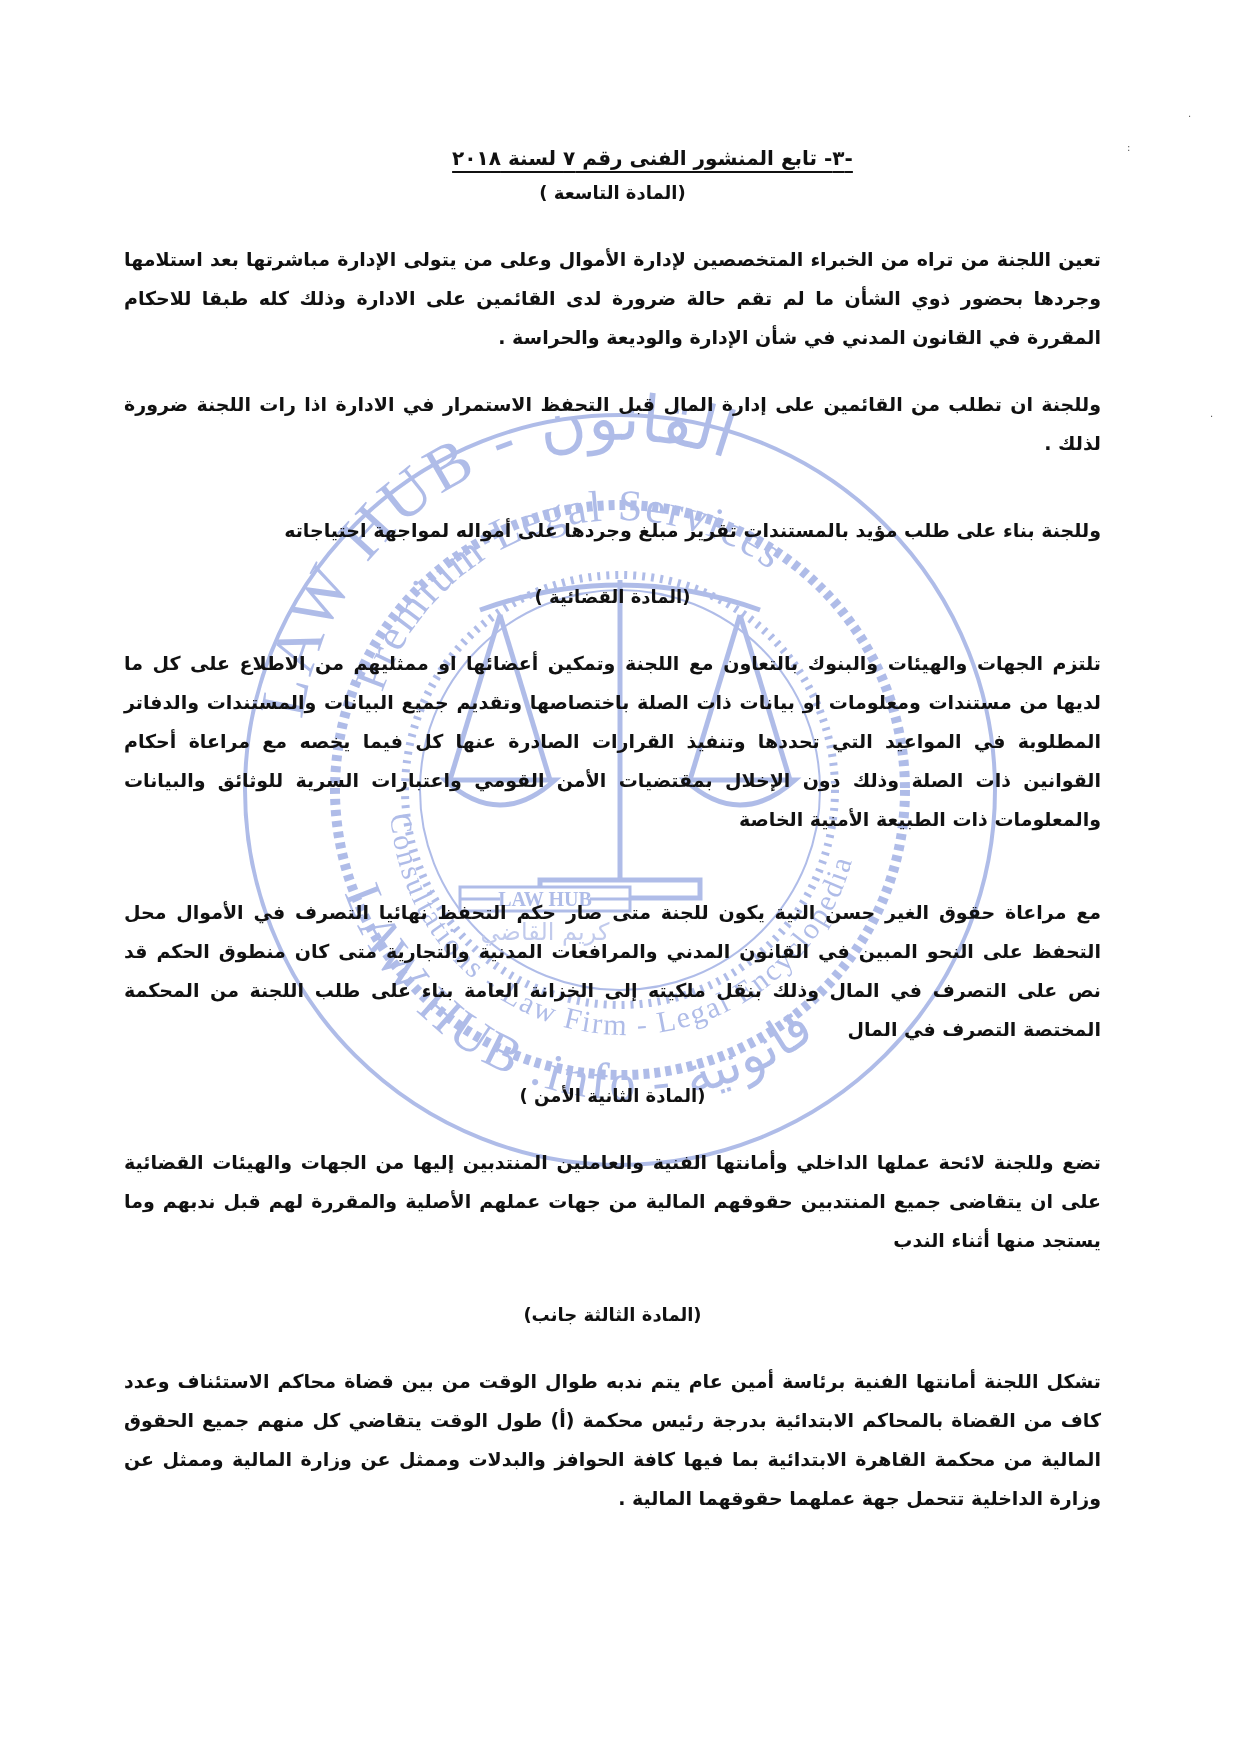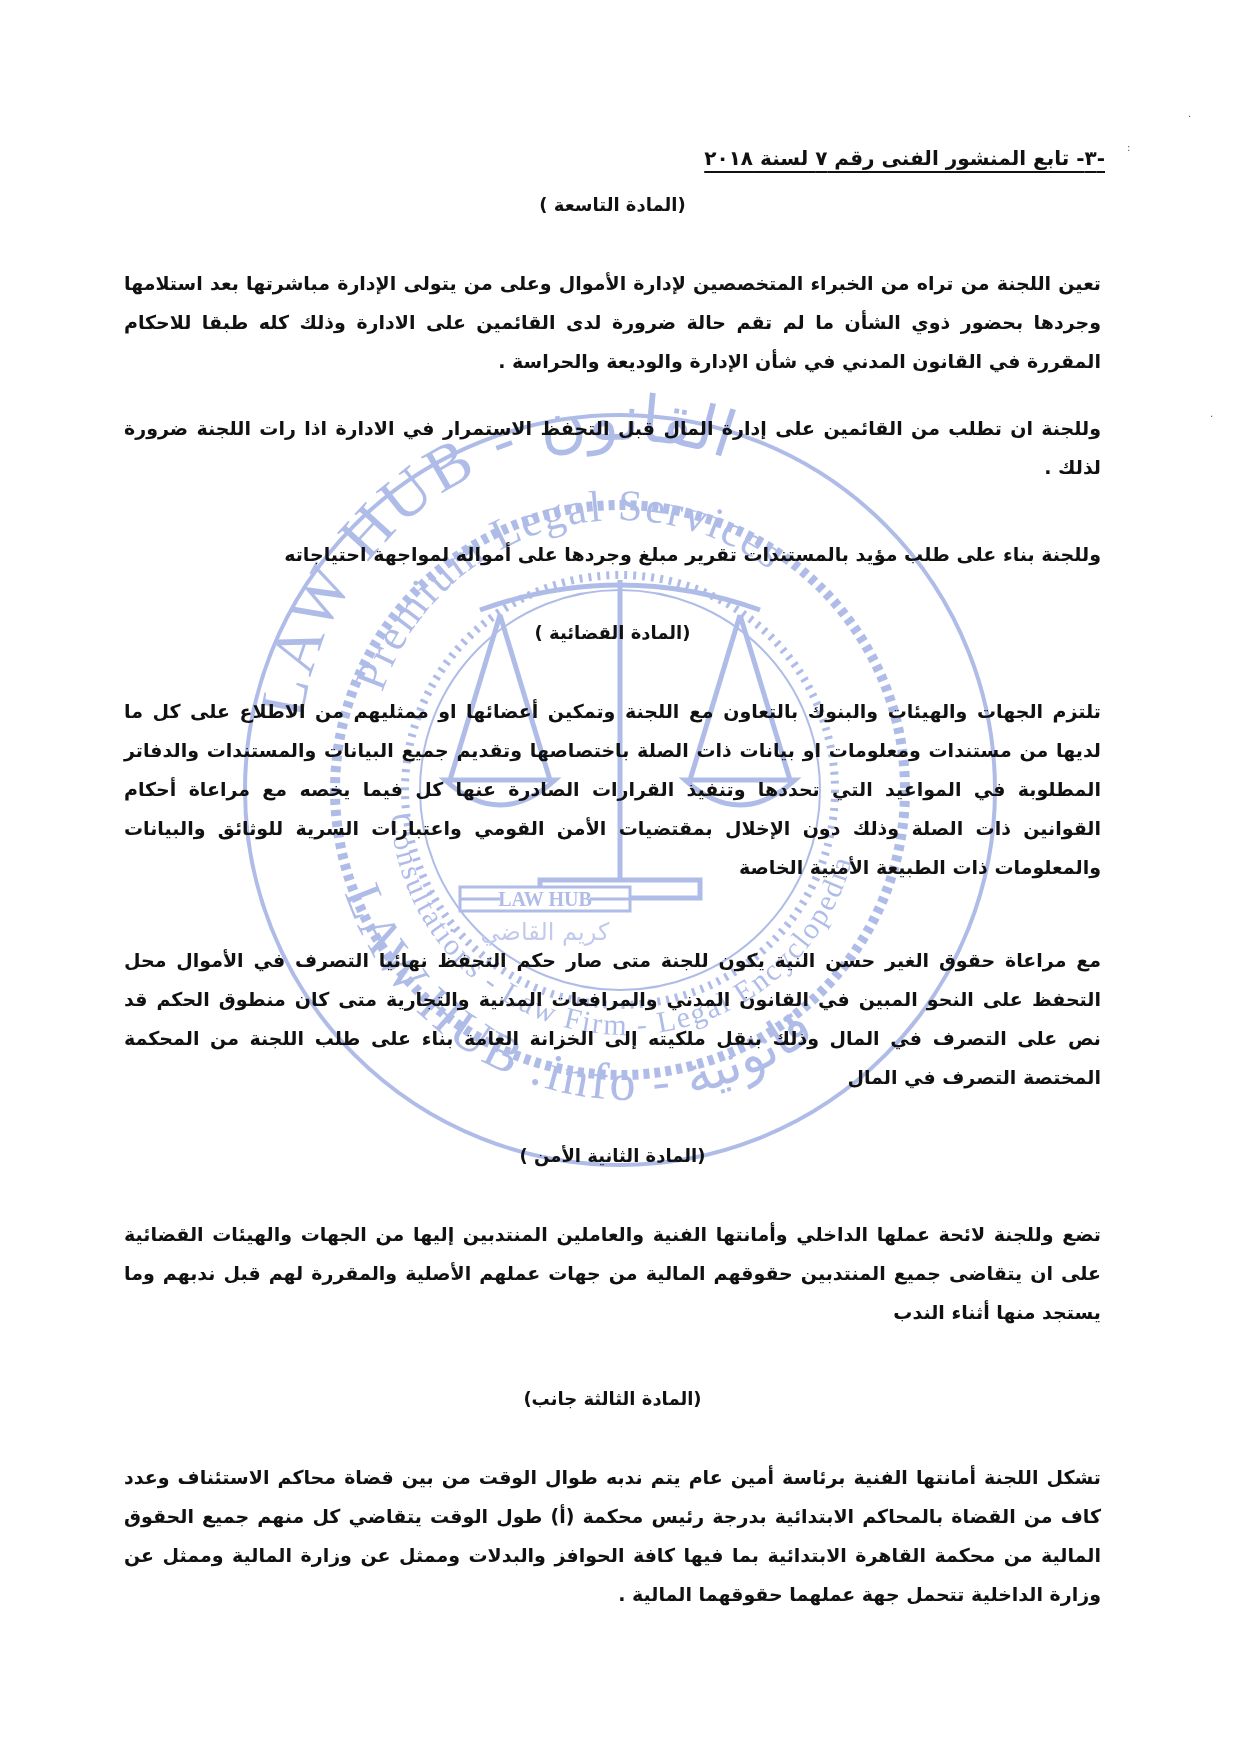--- a/index.html
+++ b/index.html
@@ -12,27 +12,27 @@
       position: absolute; left: 0; top: 0; width: 1241px; height: 1754px;
       pointer-events: none; opacity: 0.55;
     }
     .content {
       position: absolute; left: 120px; top: 140px; width: 985px;
       direction: rtl; text-align: justify;
       font-family: "DejaVu Sans", sans-serif; font-weight: bold;
       color: #111111; font-size: 19px; line-height: 39px;
     }
     .doc-header {
-      font-size: 20px; line-height: 36px; margin: 0;
+      text-align: center; font-size: 20px; line-height: 36px; margin: 0;
       text-decoration: underline; text-underline-offset: 6px;
       padding-left: 80px;
     }
     .article-title {
       text-align: center; font-size: 18px; line-height: 34px;
-      margin: 12px; font-weight: bold;
+      margin: 0; font-weight: bold;
     }
     .para { margin: 4px; text-align-last: right; }
     .gap-s { height: 20px; }
     .gap-m { height: 26px; }
     .gap-l { height: 34px; }
     .scan-mark {
       position: absolute; font-family: "DejaVu Sans", sans-serif;
       color: #555; font-size: 10px;
     }
   </style>

